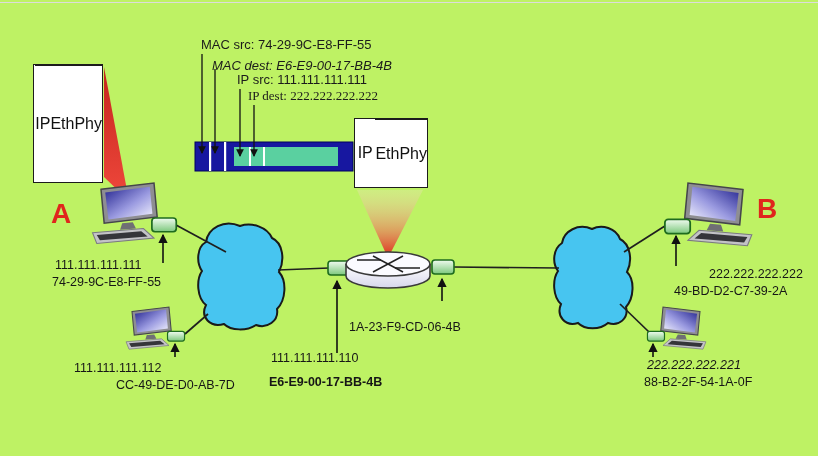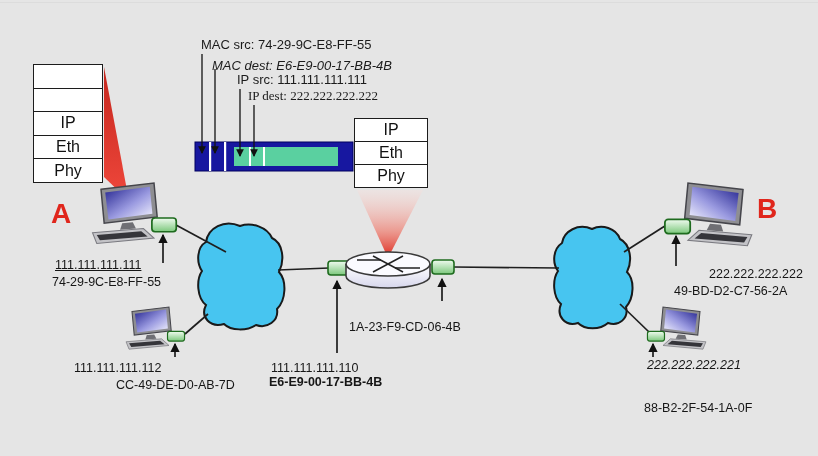--- a/index.html
+++ b/index.html
@@ -1,27 +1,27 @@
 <!DOCTYPE html>
 <html><head>
 <meta charset="utf-8">
 <style>
   html,body{margin:0;padding:0;background:#ffffff;}
   .stage{
-    position:relative;width:818px;height:456px;background:#e5e5e5;
+    position:relative;width:818px;height:456px;background:#bef264;
     font-family:"Liberation Sans", sans-serif;color:#1b1b1b;overflow:hidden;
   }
   .stage svg{position:absolute;left:0;top:0;}
   .toprule{position:absolute;left:0;top:2px;width:818px;height:1px;background:#dcdcdc;}
   .lbl{position:absolute;white-space:nowrap;font-size:13px;line-height:15px;color:#1b1b1b;}
   .node-lbl{position:absolute;white-space:nowrap;font-size:12.5px;line-height:17px;color:#161616;}
   .letter{position:absolute;font-size:28px;font-weight:bold;color:#e0261c;line-height:28px;}
   .stackbox{
     position:absolute;background:#ffffff;border:1.6px solid #1c1c1c;
-    display:flex;flex-direction:column;box-sizing:border-box;
+    display:flex;box-sizing:border-box;
   }
   .stackbox .row{
     flex:1;display:flex;align-items:center;justify-content:center;
     font-size:16px;color:#111;border-top:1.6px solid #1c1c1c;
   }
   .stackbox .row:first-child{border-top:none;}
 </style>
 </head>
 <body>
 
@@ -141,29 +141,29 @@
 
   <div class="stackbox" style="left:354px;top:118px;width:74px;height:70px;">
     <div class="row">IP</div>
     <div class="row">Eth</div>
     <div class="row">Phy</div>
   </div>
 
   <div class="letter" style="left:51px;top:200px;">A</div>
   <div class="letter" style="left:757px;top:195px;">B</div>
 
-  <div class="node-lbl" style="left:55px;top:257px;text-decoration:underline;">111.111.111.111</div>
+  <div class="node-lbl" style="left:55px;top:257px;">111.111.111.111</div>
   <div class="node-lbl" style="left:52px;top:274px;">74-29-9C-E8-FF-55</div>
 
   <div class="node-lbl" style="left:74px;top:360px;">111.111.111.112</div>
   <div class="node-lbl" style="left:72px;top:377px;margin-left:44px;">CC-49-DE-D0-AB-7D</div>
 
   <div class="node-lbl" style="left:349px;top:319px;">1A-23-F9-CD-06-4B</div>
 
-  <div class="node-lbl" style="left:271px;top:360px;">111.111.111.110</div>
+  <div class="node-lbl" style="left:271px;top:350px;">111.111.111.110</div>
   <div class="node-lbl" style="left:269px;top:374px;font-weight:bold;">E6-E9-00-17-BB-4B</div>
 
   <div class="node-lbl" style="left:677px;top:266px;margin-left:32px;">222.222.222.222</div>
-  <div class="node-lbl" style="left:674px;top:283px;">49-BD-D2-C7-56-2A</div>
+  <div class="node-lbl" style="left:674px;top:283px;">49-BD-D2-C7-39-2A</div>
 
   <div class="node-lbl" style="left:647px;top:357px;font-style:italic;">222.222.222.221</div>
-  <div class="node-lbl" style="left:644px;top:374px;margin-top:26px;">88-B2-2F-54-1A-0F</div>
+  <div class="node-lbl" style="left:644px;top:374px;">88-B2-2F-54-1A-0F</div>
 </div>
 
 </body></html>

